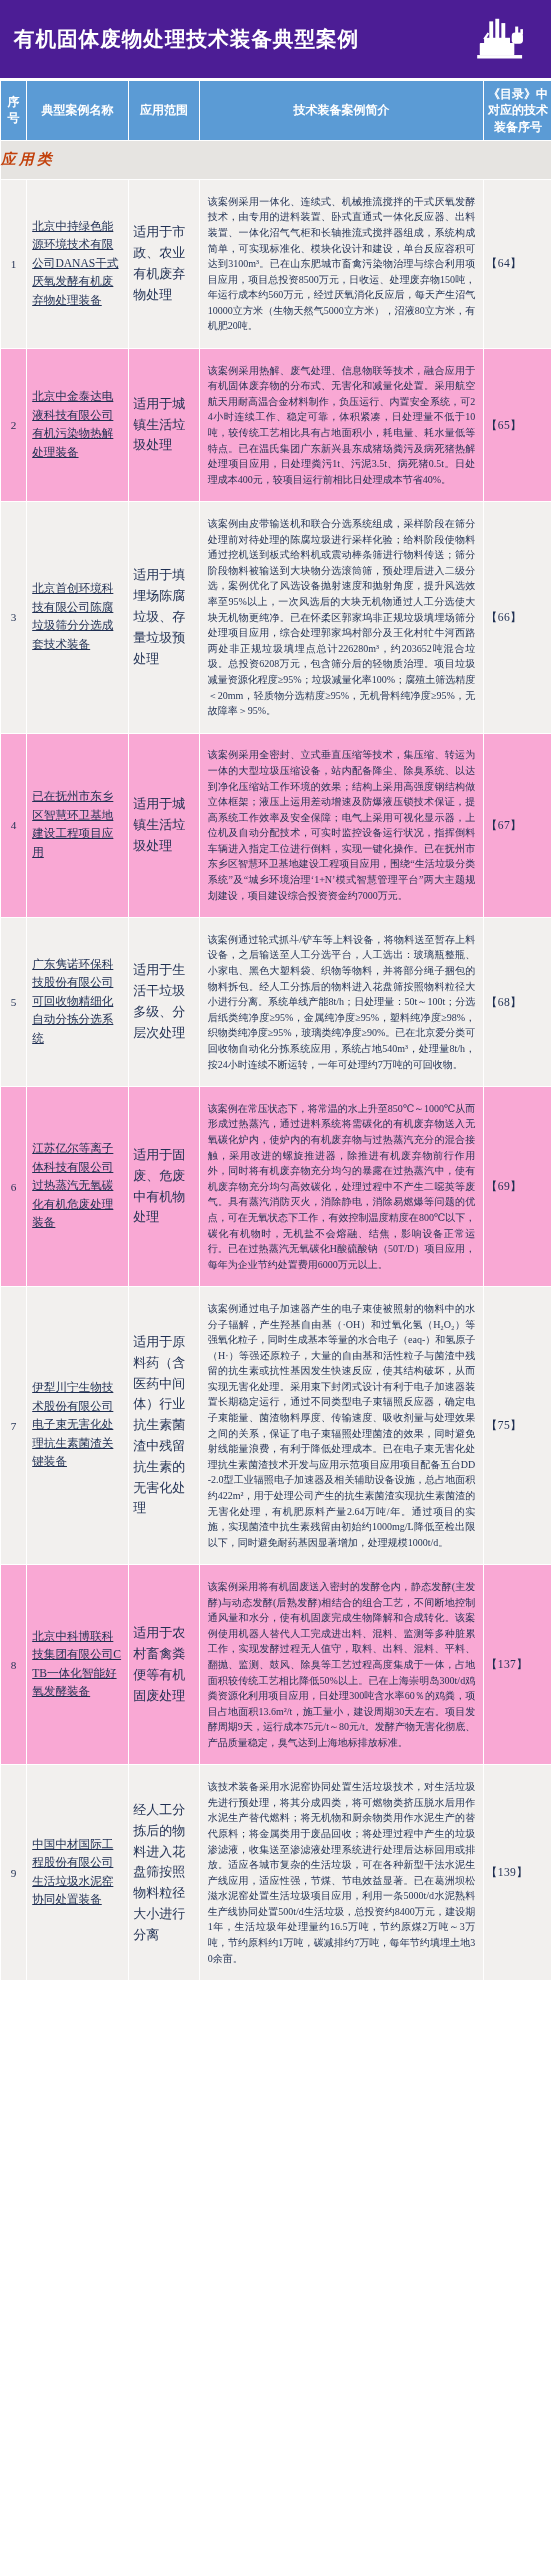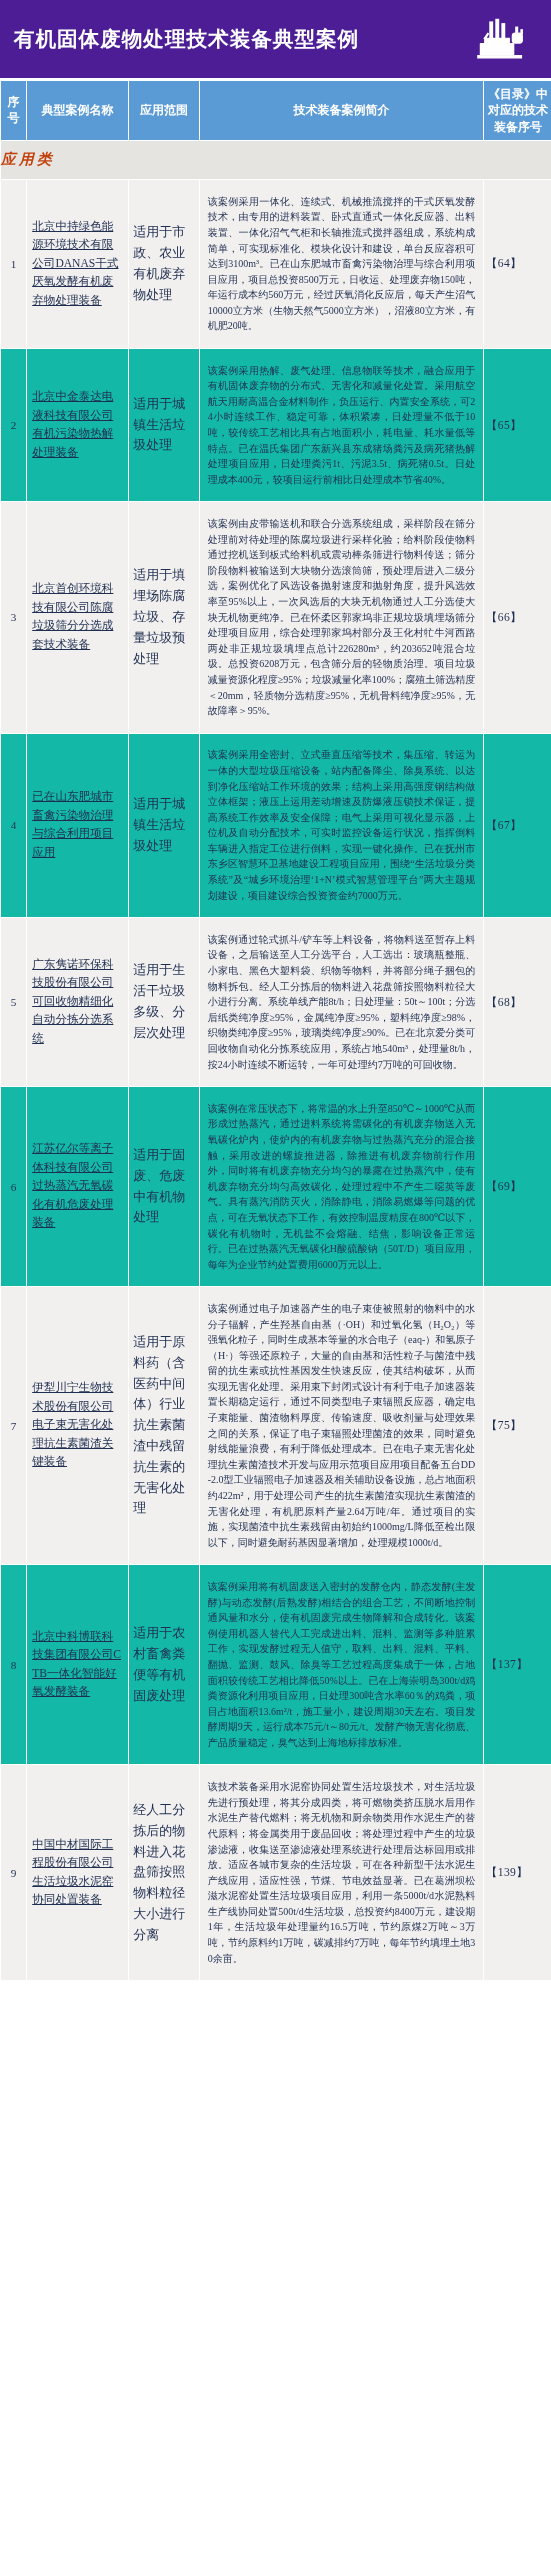--- a/index.html
+++ b/index.html
@@ -42,21 +42,21 @@
   }
   thead th.small{font-size:12px;padding:5.2px 2.6px;}
 
   tr.section-row td{
     background:#e6e4e1;
     color:#c2410c;font-weight:700;font-style:italic;
     font-size:14.6px;text-align:left;padding:9.5px 0;
     letter-spacing:3.4px;
   }
   tr.row-light td{background:#f2f0ee;}
-  tr.row-blue  td{background:#14b8a6;margin-top:9px;}
+  tr.row-blue  td{background:#f9a8d4;margin-top:9px;}
 
   td.no-cell{text-align:center;font-size:11.2px;padding:3.4px 0.9px;}
   td.name-cell{font-size:11.6px;padding:12px 5.2px;line-height:1.6;text-align:left;text-decoration:underline;}
   td.scope-cell{font-size:13px;padding:12px 4.3px;line-height:1.6;text-align:left;}
   td.intro-cell{font-size:10px;padding:13.8px 7.7px;line-height:1.56;text-align:justify;}
   td.ref-cell{text-align:left;font-size:11.6px;padding:3.4px 1.7px;letter-spacing:0.4px;}
 </style>
 </head>
 <body>
 
@@ -123,21 +123,21 @@
   <tr class="row-light">
     <td class="no-cell">3</td>
     <td class="name-cell">北京首创环境科技有限公司陈腐垃圾筛分分选成套技术装备</td>
     <td class="scope-cell">适用于填埋场陈腐垃圾、存量垃圾预处理</td>
     <td class="intro-cell">该案例由皮带输送机和联合分选系统组成，采样阶段在筛分处理前对待处理的陈腐垃圾进行采样化验；给料阶段使物料通过挖机送到板式给料机或震动棒条筛进行物料传送；筛分阶段物料被输送到大块物分选滚筒筛，预处理后进入二级分选，案例优化了风选设备抛射速度和抛射角度，提升风选效率至95%以上，一次风选后的大块无机物通过人工分选使大块无机物更纯净。已在怀柔区郭家坞非正规垃圾填埋场筛分处理项目应用，综合处理郭家坞村部分及王化村牤牛河西路两处非正规垃圾填埋点总计226280m³，约203652吨混合垃圾。总投资6208万元，包含筛分后的轻物质治理。项目垃圾减量资源化程度≥95%；垃圾减量化率100%；腐殖土筛选精度＜20mm，轻质物分选精度≥95%，无机骨料纯净度≥95%，无故障率＞95%。</td>
     <td class="ref-cell">【66】</td>
   </tr>
 
   <tr class="row-blue">
     <td class="no-cell">4</td>
-    <td class="name-cell">已在山东肥城市畜禽污染物治理与综合利用项目应用</td>
+    <td class="name-cell">已在抚州市东乡区智慧环卫基地建设工程项目应用</td>
     <td class="scope-cell">适用于城镇生活垃圾处理</td>
     <td class="intro-cell">该案例采用全密封、立式垂直压缩等技术，集压缩、转运为一体的大型垃圾压缩设备，站内配备降尘、除臭系统、以达到净化压缩站工作环境的效果；结构上采用高强度钢结构做立体框架；液压上运用差动增速及防爆液压锁技术保证，提高系统工作效率及安全保障；电气上采用可视化显示器，上位机及自动分配技术，可实时监控设备运行状况，指挥倒料车辆进入指定工位进行倒料，实现一键化操作。已在抚州市东乡区智慧环卫基地建设工程项目应用，围绕“生活垃圾分类系统”及“城乡环境治理‘1+N’模式智慧管理平台”两大主题规划建设，项目建设综合投资资金约7000万元。</td>
     <td class="ref-cell">【67】</td>
   </tr>
 
   <tr class="row-light">
     <td class="no-cell">5</td>
     <td class="name-cell">广东隽诺环保科技股份有限公司可回收物精细化自动分拣分选系统</td>
     <td class="scope-cell">适用于生活干垃圾多级、分层次处理</td>
     <td class="intro-cell">该案例通过轮式抓斗/铲车等上料设备，将物料送至暂存上料设备，之后输送至人工分选平台，人工选出：玻璃瓶整瓶、小家电、黑色大塑料袋、织物等物料，并将部分绳子捆包的物料拆包。经人工分拣后的物料进入花盘筛按照物料粒径大小进行分离。系统单线产能8t/h；日处理量：50t～100t；分选后纸类纯净度≥95%，金属纯净度≥95%，塑料纯净度≥98%，织物类纯净度≥95%，玻璃类纯净度≥90%。已在北京爱分类可回收物自动化分拣系统应用，系统占地540m³，处理量8t/h，按24小时连续不断运转，一年可处理约7万吨的可回收物。</td>

